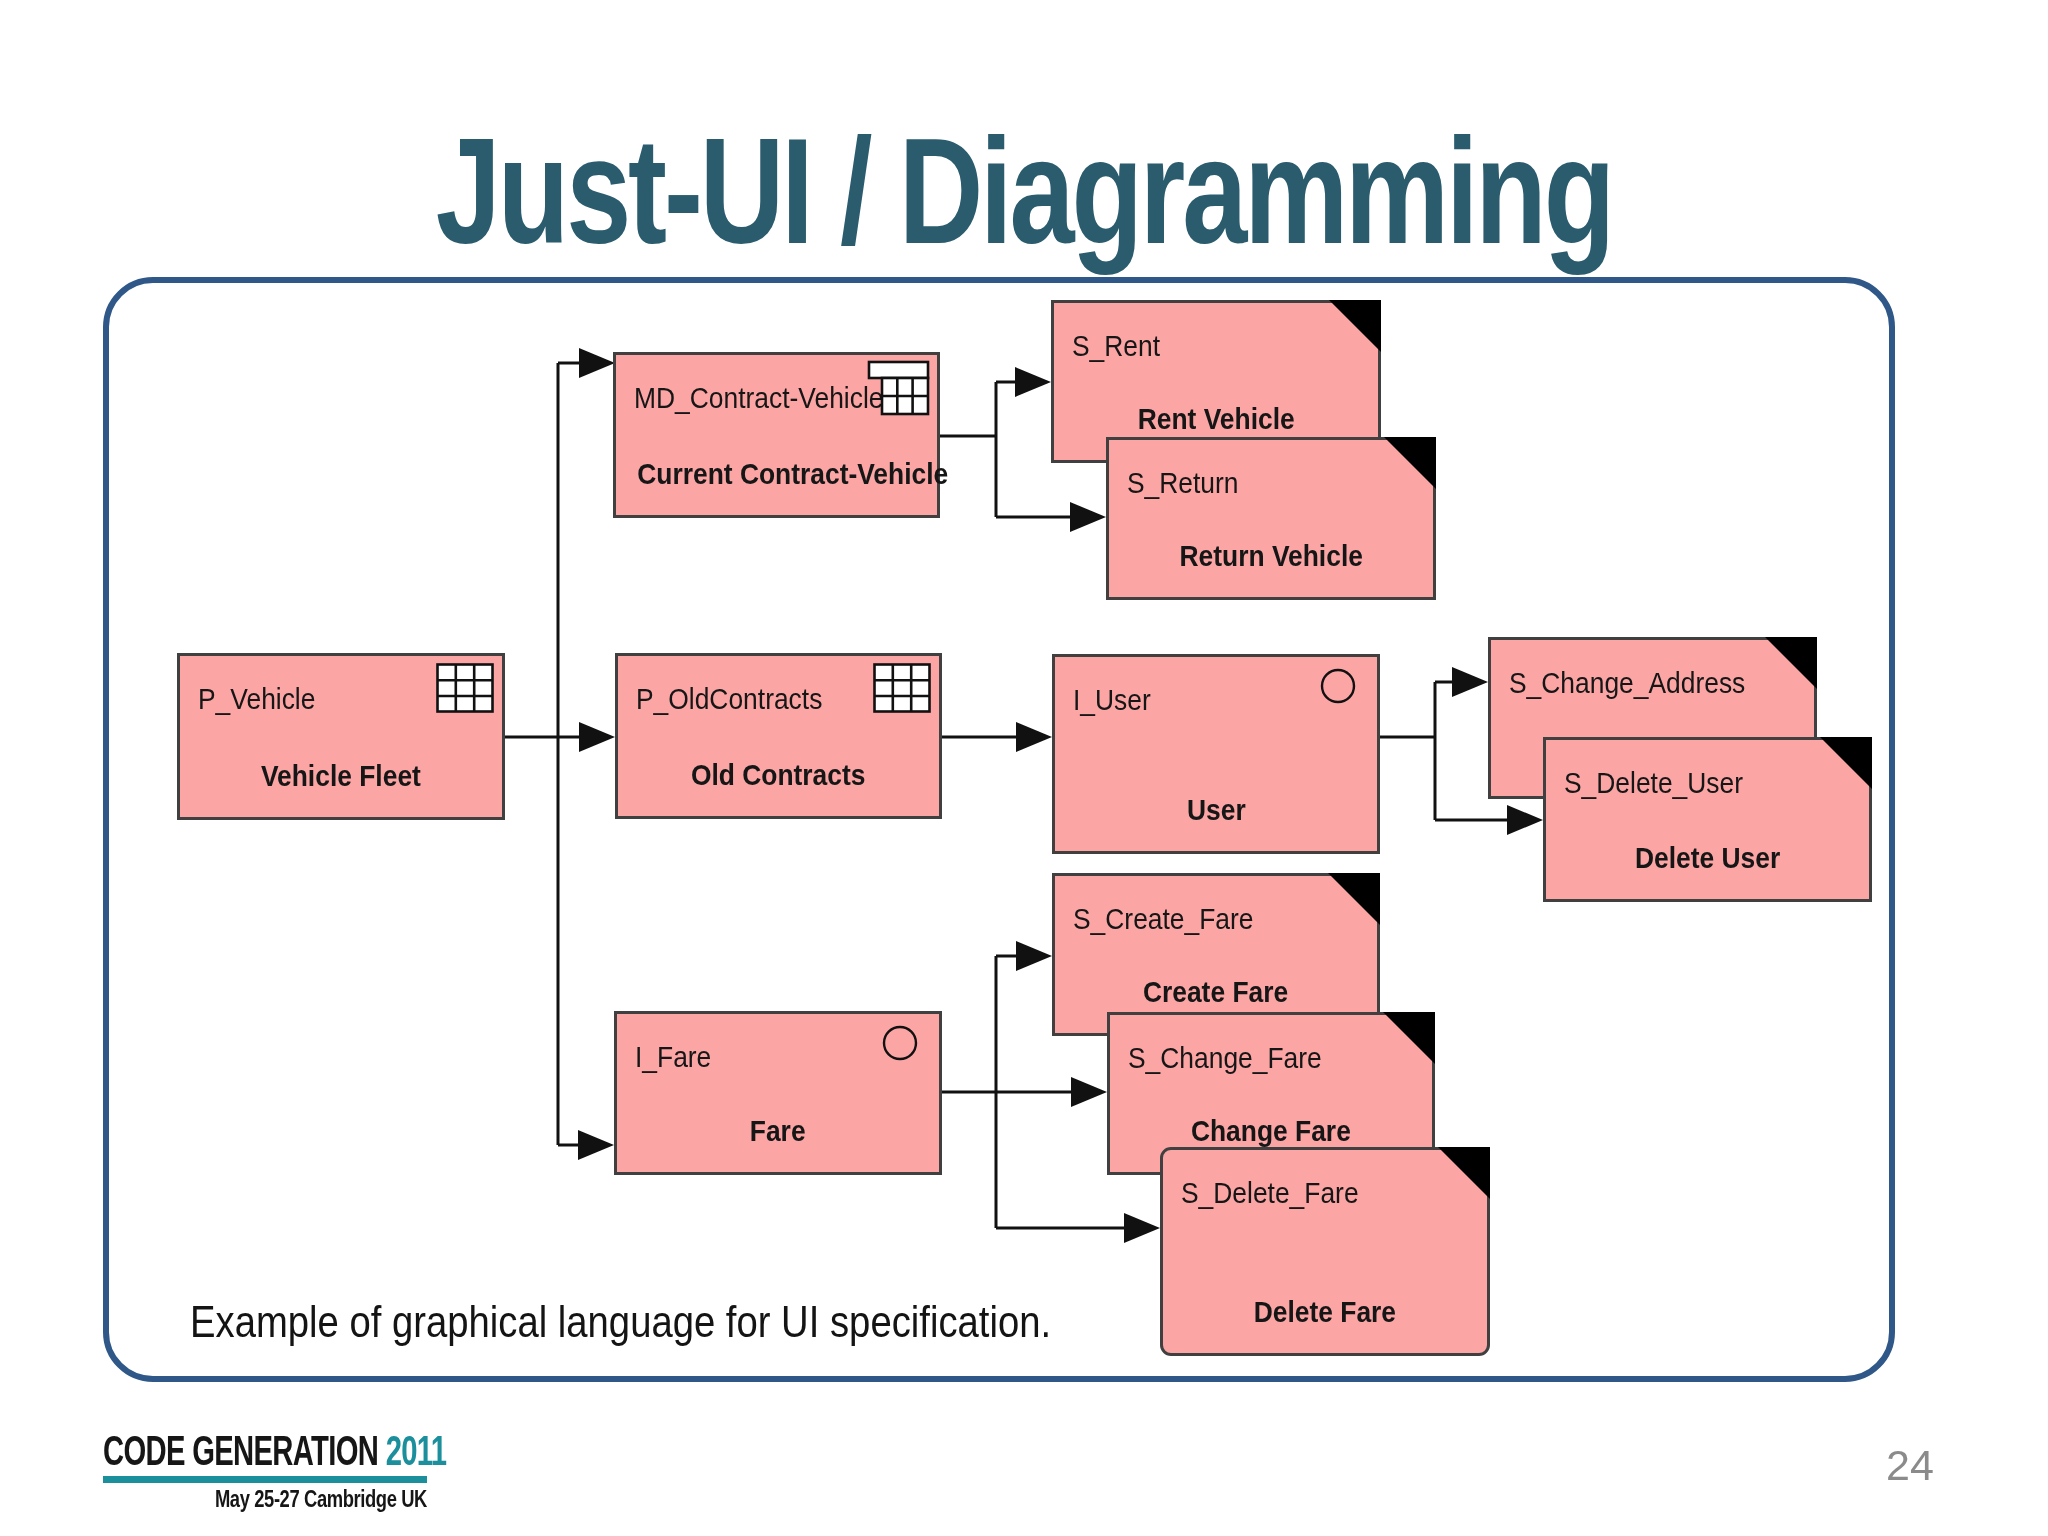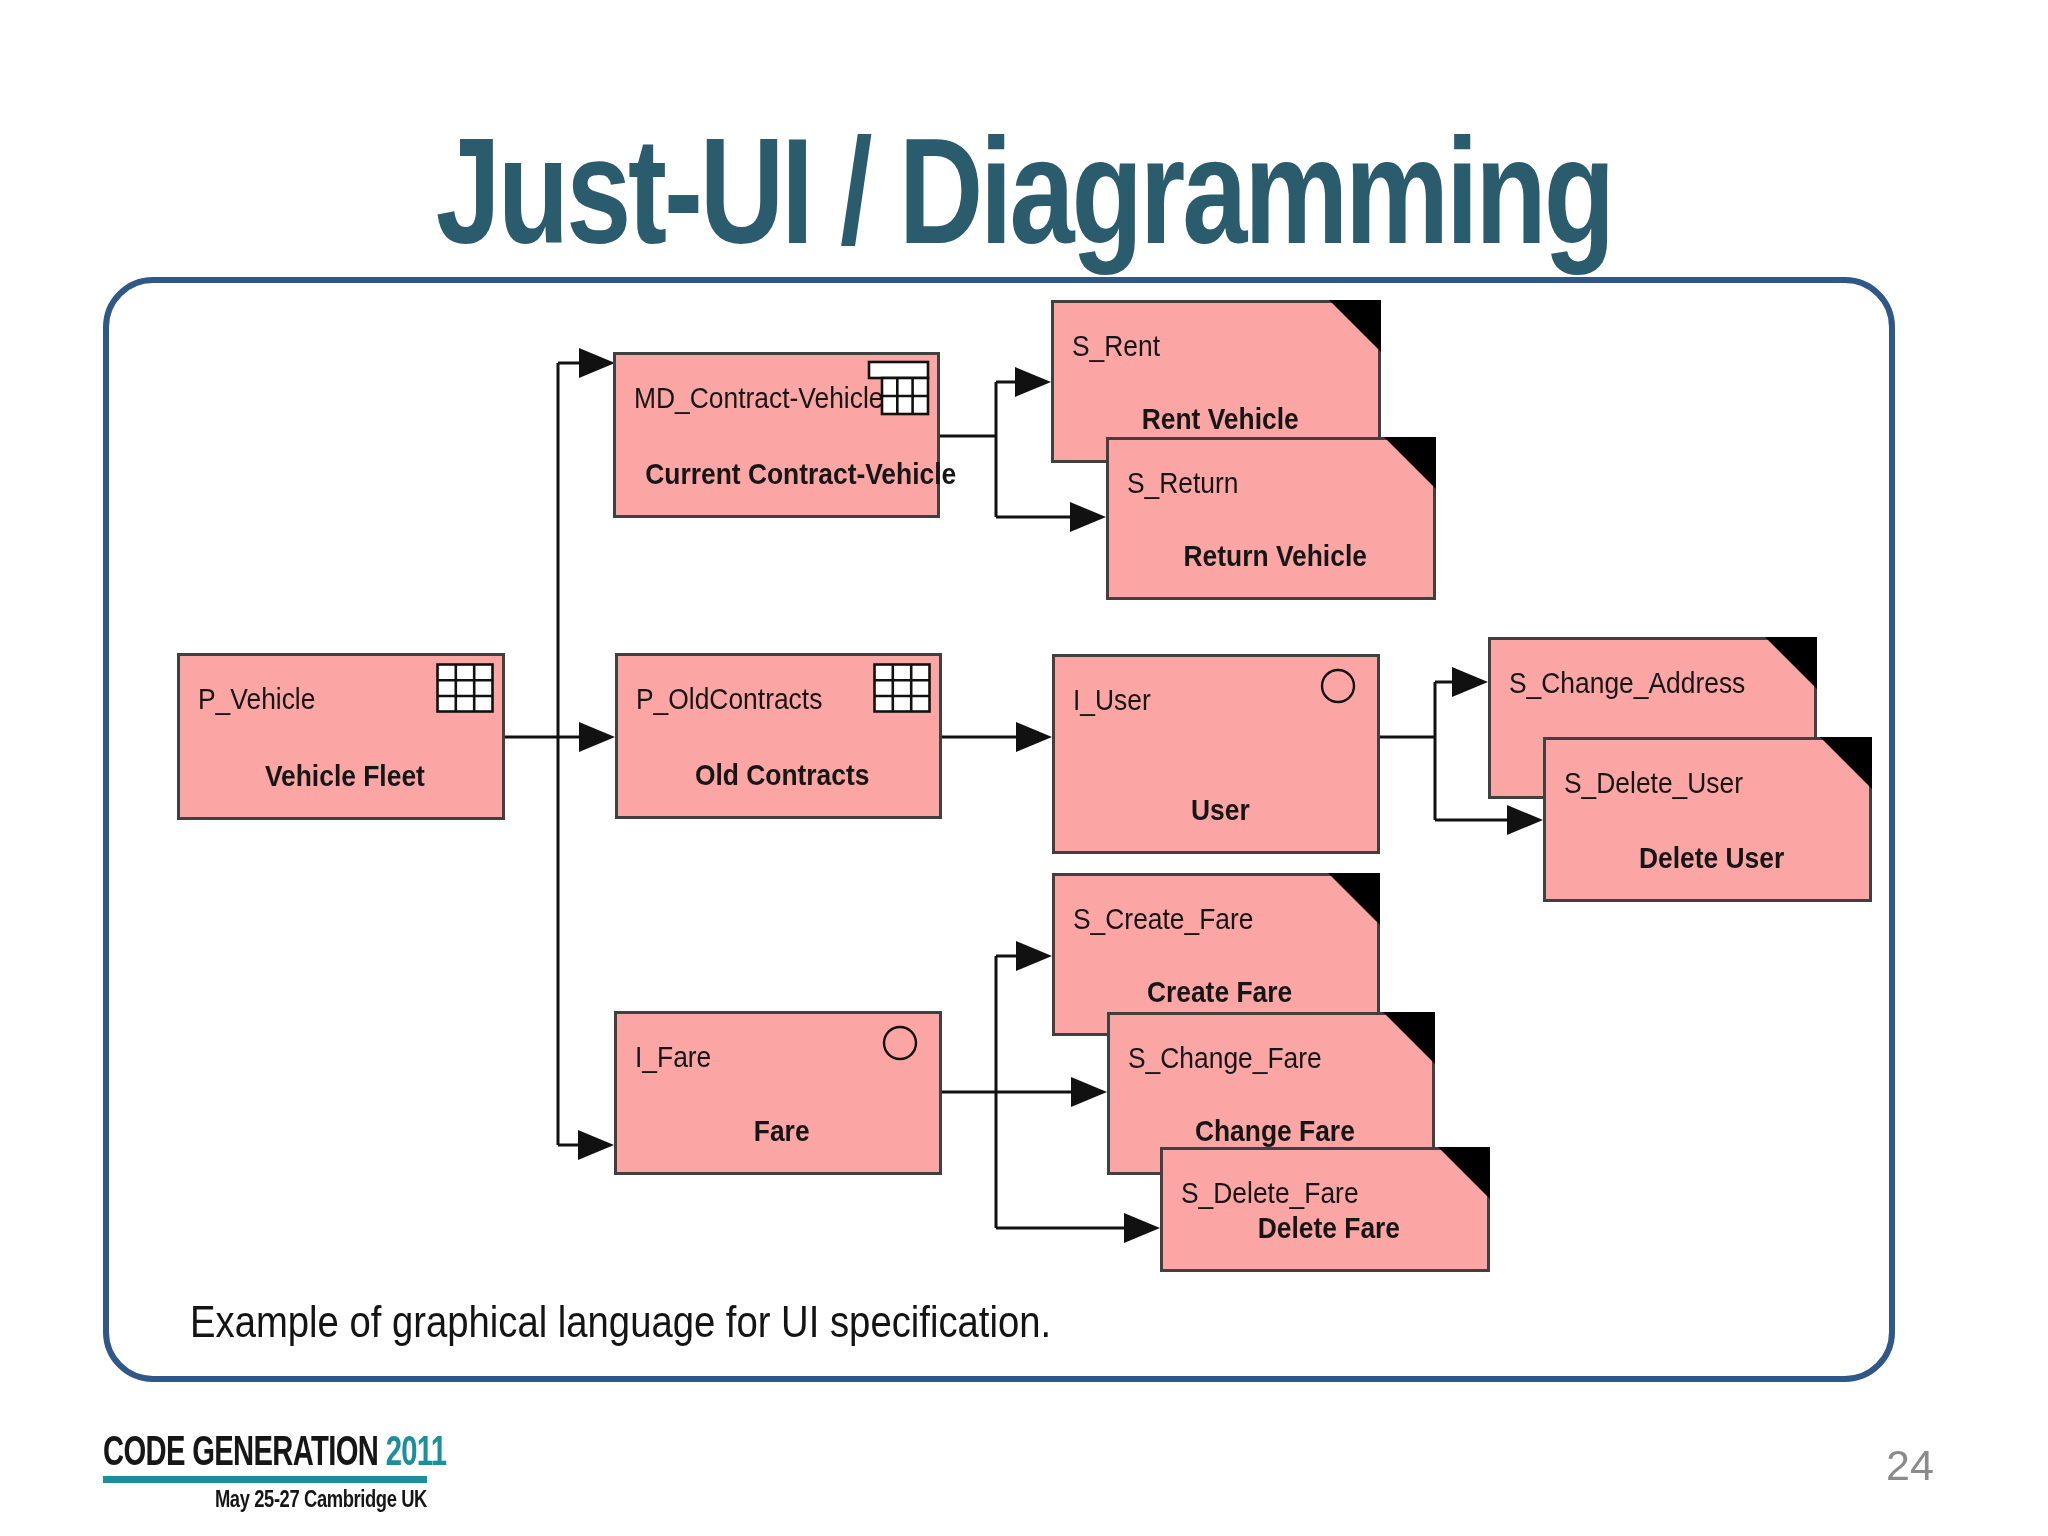--- a/index.html
+++ b/index.html
@@ -18,21 +18,21 @@
 
   
   #edges{position:absolute;left:0;top:0;width:2048px;height:1536px;}
   #edges path{stroke:#111;stroke-width:3;fill:none;}
   #edges polygon{fill:#111;stroke:none;}
 
   
   .node{position:absolute;background:#fca5a5;border:3px solid #404040;box-sizing:border-box;}
   .node .name{position:absolute;left:18px;top:26px;font-size:30px;line-height:1.1;
               white-space:nowrap;transform:scaleX(0.88);transform-origin:0 0;}
-  .node .title{position:absolute;left:8px;right:0;bottom:24px;text-align:center;
+  .node .title{position:absolute;left:0;right:0;bottom:24px;text-align:center;
                font-size:30px;font-weight:bold;white-space:nowrap;}
   .node .title span{display:inline-block;transform:scaleX(0.88);transform-origin:50% 50%;}
   .icon-tr{position:absolute;}
   .corner{position:absolute;top:-3px;right:-3px;width:0;height:0;
           border-top:52px solid #000;border-left:52px solid transparent;}
 
   
   #caption{position:absolute;left:190px;top:1296px;font-size:45px;color:#141414;
            white-space:nowrap;transform:scaleX(0.85);transform-origin:0 0;}
 
@@ -199,21 +199,21 @@
     <span class="corner"></span>
     <span class="title"><span>Create Fare</span></span>
   </div>
 
   <div class="node" style="left:1107px;top:1012px;width:328px;height:163px;">
     <span class="name">S_Change_Fare</span>
     <span class="corner"></span>
     <span class="title"><span>Change Fare</span></span>
   </div>
 
-  <div class="node" style="left:1160px;top:1147px;width:330px;height:125px;">
+  <div class="node" style="left:1160px;top:1147px;width:330px;height:209px;border-radius:11px;">
     <span class="name">S_Delete_Fare</span>
     <span class="corner"></span>
     <span class="title"><span>Delete Fare</span></span>
   </div>
 
   <div id="caption">Example of graphical language for UI specification.</div>
 
   <div id="logo">
     <div class="l1">
       <span class="black">CODE GENERATION </span>

